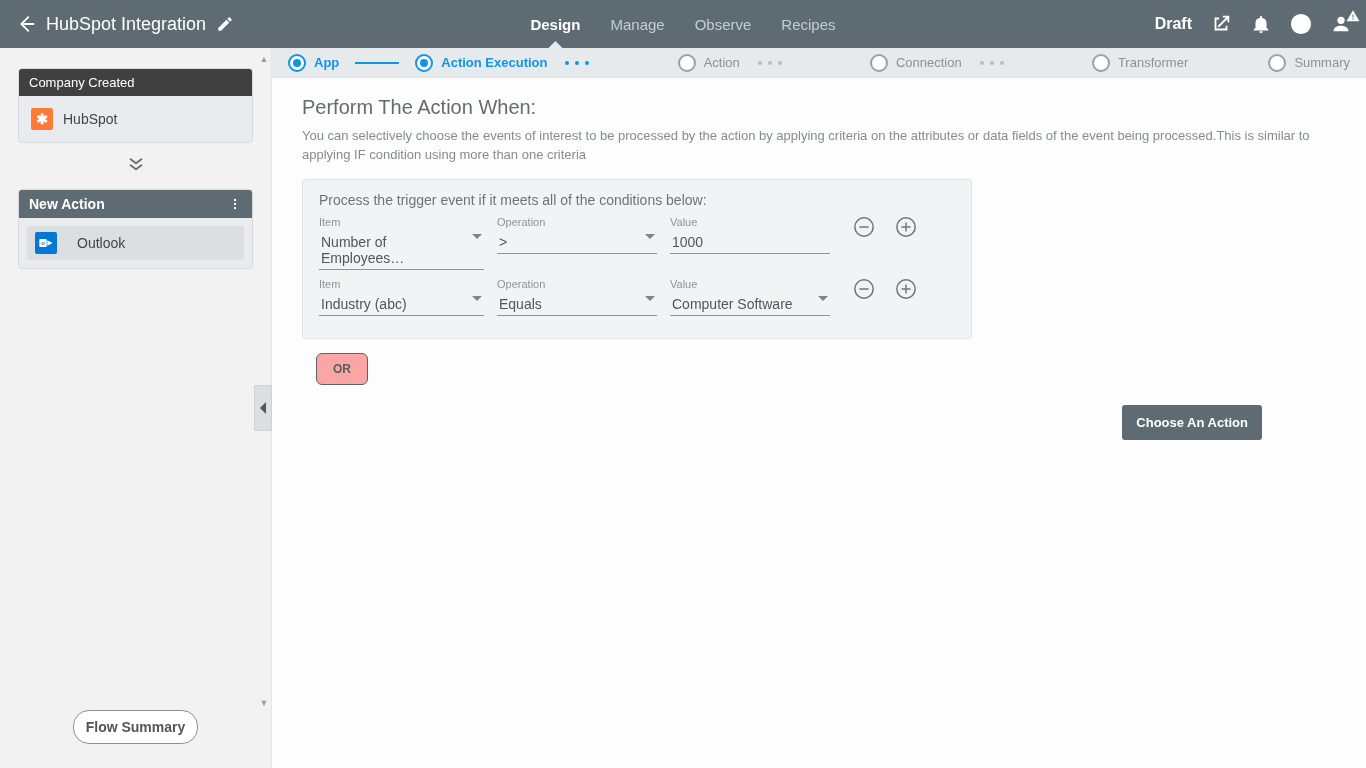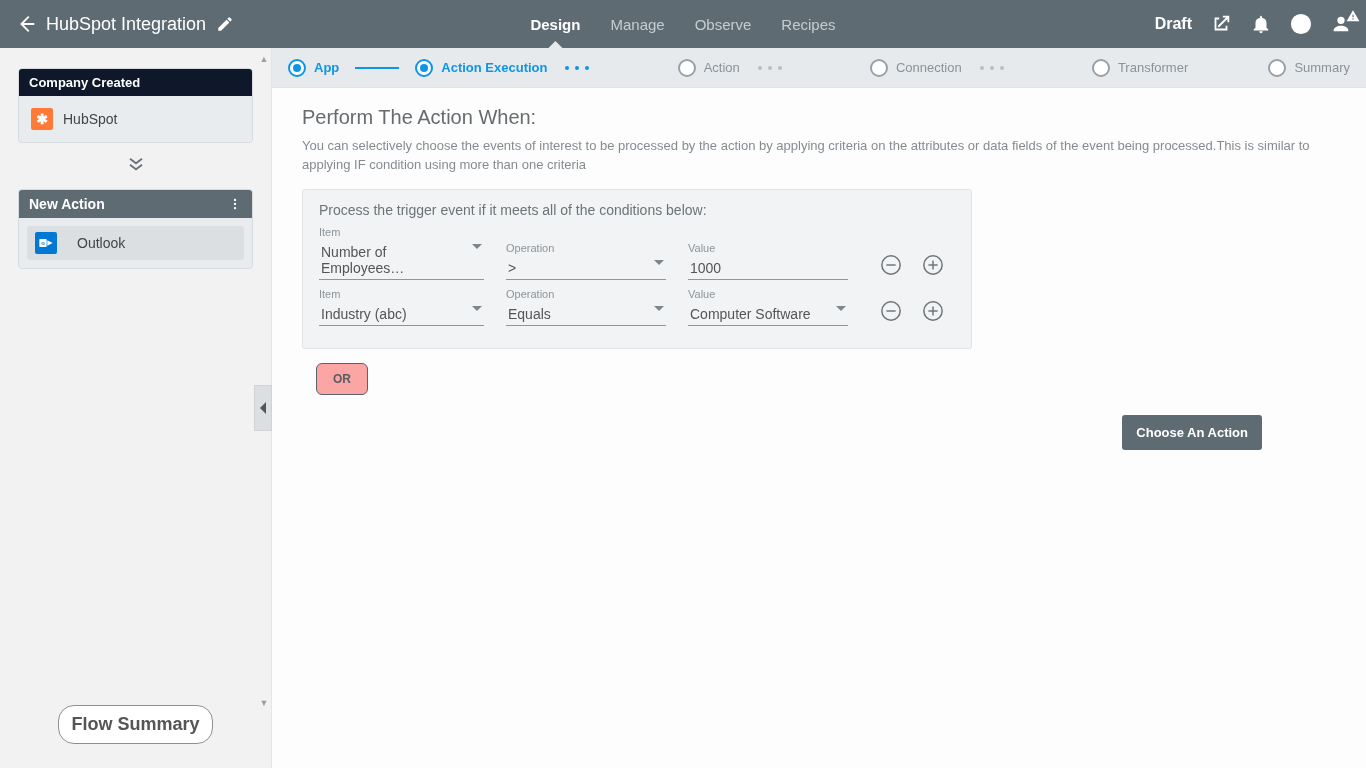--- a/index.html
+++ b/index.html
@@ -15,54 +15,54 @@
   .topright{margin-left:auto;display:flex;align-items:center;gap:18px}
   .status-label{font-size:16px;font-weight:600}
   .icon{width:22px;height:22px;cursor:pointer;fill:#fff}
   .user-area{display:flex;align-items:center;position:relative}
   .warn-ic{width:14px;height:14px;fill:#fff;position:absolute;top:-4px;right:-8px}
 
   .body{display:flex;height:720px}
   .sidebar{width:272px;background:#f2f2f2;padding:20px 18px 0 18px;position:relative;border-right:1px solid #e3e6e8;display:flex;flex-direction:column}
   .sidebar-inner{flex:1}
   .card{background:#e9ecef;border:1px solid #d7dbde;border-radius:4px;margin-bottom:0}
-  .card-head1{background:#0f172a;color:#fff;padding:6px 10px;font-size:13px;font-weight:700;border-radius:3px 3px 0 0}
+  .card-head1{background:#404040;color:#fff;padding:6px 10px;font-size:13px;font-weight:400;border-radius:3px 3px 0 0}
   .card-body1{padding:10px}
   .app-row{display:flex;align-items:center;gap:10px;background:transparent;padding:2px}
   .app-ic-hs{width:22px;height:22px;background:#ff7a37;border-radius:2px;color:#fff;display:flex;align-items:center;justify-content:center;font-size:14px;font-weight:700}
   .app-name{color:#444;font-size:14px;font-weight:500}
   .chevrons{display:flex;justify-content:center;margin:14px 0 18px 0;color:#6a7277}
   .card-head2{background:#5e6b72;color:#fff;padding:6px 10px;font-size:14px;font-weight:600;border-radius:3px 3px 0 0;display:flex;align-items:center;justify-content:space-between}
   .dots-v{width:14px;height:14px;fill:#fff;cursor:pointer}
   .action-item{margin:8px;background:#dcdfe2;border-radius:3px;padding:6px 8px;display:flex;align-items:center;gap:20px}
   .outlook-ic{width:22px;height:22px;background:#0078d4;border-radius:2px;color:#fff;display:flex;align-items:center;justify-content:center;font-size:13px}
   .collapse-tab{position:absolute;right:-1px;top:50%;transform:translateY(-50%);width:18px;height:46px;background:#dcdfe2;display:flex;align-items:center;justify-content:center;cursor:pointer;border:1px solid #d0d3d6}
   .flow-summary-wrap{padding:16px 0 24px 0;display:flex;justify-content:center}
-  .flow-summary-btn{background:#fff;border:1px solid #8a9298;border-radius:16px;padding:8px 12px;color:#555;font-size:18px;font-weight:600;cursor:pointer}
+  .flow-summary-btn{background:#fff;border:1px solid #8a9298;border-radius:16px;padding:8px 12px;color:#555;font-size:14px;font-weight:600;cursor:pointer}
   .side-scroll{position:absolute;right:2px;top:6px;bottom:60px;width:10px;display:flex;flex-direction:column;justify-content:space-between;align-items:center;color:#9aa1a6;font-size:9px;pointer-events:none}
 
   .main{flex:1;background:#fdfdfd;display:flex;flex-direction:column}
-  .stepbar{height:40px;background:#e7eaec;display:flex;align-items:center;padding:0 16px;gap:10px;font-size:13px;color:#8a9298;border-bottom:1px solid #dfe3e5}
+  .stepbar{height:30px;background:#e7eaec;display:flex;align-items:center;padding:0 16px;gap:10px;font-size:13px;color:#8a9298;border-bottom:1px solid #dfe3e5}
   .step{display:flex;align-items:center;gap:8px}
   .radio{width:18px;height:18px;border:2px solid #9aa1a6;border-radius:50%;display:inline-block;background:#fff}
   .radio.active{border-color:#0d95e8;position:relative}
   .radio.active::after{content:"";position:absolute;width:8px;height:8px;background:#0d95e8;border-radius:50%;top:3px;left:3px}
   .step.active{color:#0d95e8;font-weight:600}
   .connector{flex:0 0 44px;height:2px;background:#0d95e8;margin:0 6px}
   .dots3{display:flex;gap:6px;margin:0 8px}
   .dots3 span{width:4px;height:4px;border-radius:50%;background:#b8bec2;display:inline-block}
   .dots3.active span{background:#0d95e8}
   .step-spacer{flex:1}
 
   .content{padding:18px 30px 0 30px}
   h3.sect{color:#666b6e;font-size:20px;font-weight:500;margin-bottom:8px}
   .desc{color:#858c90;font-size:13px;line-height:1.45;margin-bottom:14px}
   .cond-box{background:#f1f3f4;border:1px solid #e1e4e6;border-radius:3px;padding:12px 16px 22px 16px;width:670px}
   .cond-title{color:#6d7478;font-size:14px;margin-bottom:6px}
-  .cond-row{display:flex;align-items:flex-end;gap:22px;margin-top:8px}
+  .cond-row{display:flex;align-items:flex-start;gap:13px;margin-top:8px}
   .field{display:flex;flex-direction:column;width:165px}
   .field.small{width:160px}
   .flabel{font-size:11px;color:#8d9499;margin-bottom:2px}
   .fval{border:none;border-bottom:1px solid #8f969b;background:transparent;font-size:14px;color:#555;padding:4px 20px 3px 2px;position:relative;cursor:pointer;text-align:left}
   .fval .caret{position:absolute;right:2px;top:4px;width:0;height:0;border-left:5px solid transparent;border-right:5px solid transparent;border-top:5px solid #7f868b}
   .fval.input{cursor:text}
   .rowicons{display:flex;gap:20px;margin-left:10px;padding-bottom:4px}
   .circ-btn{width:22px;height:22px;cursor:pointer;stroke:#6d7478;fill:none;stroke-width:1.6}
   .or-btn{margin-top:14px;margin-left:14px;border:1.5px solid #5a636a;background:#fca5a5;color:#565e64;font-weight:700;font-size:12px;padding:8px 16px;border-radius:6px;cursor:pointer}
   .choose-wrap{display:flex;justify-content:flex-end;margin-top:20px;width:960px}

